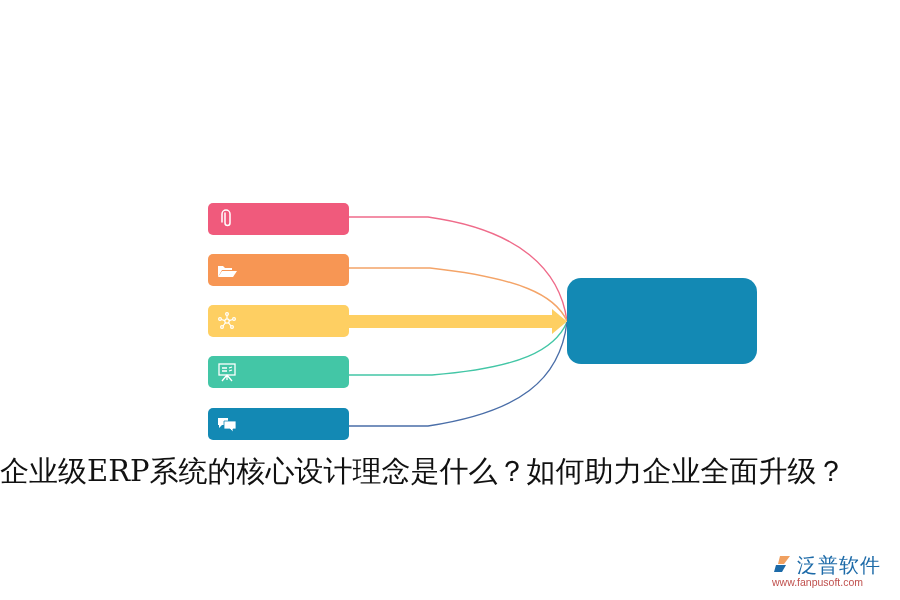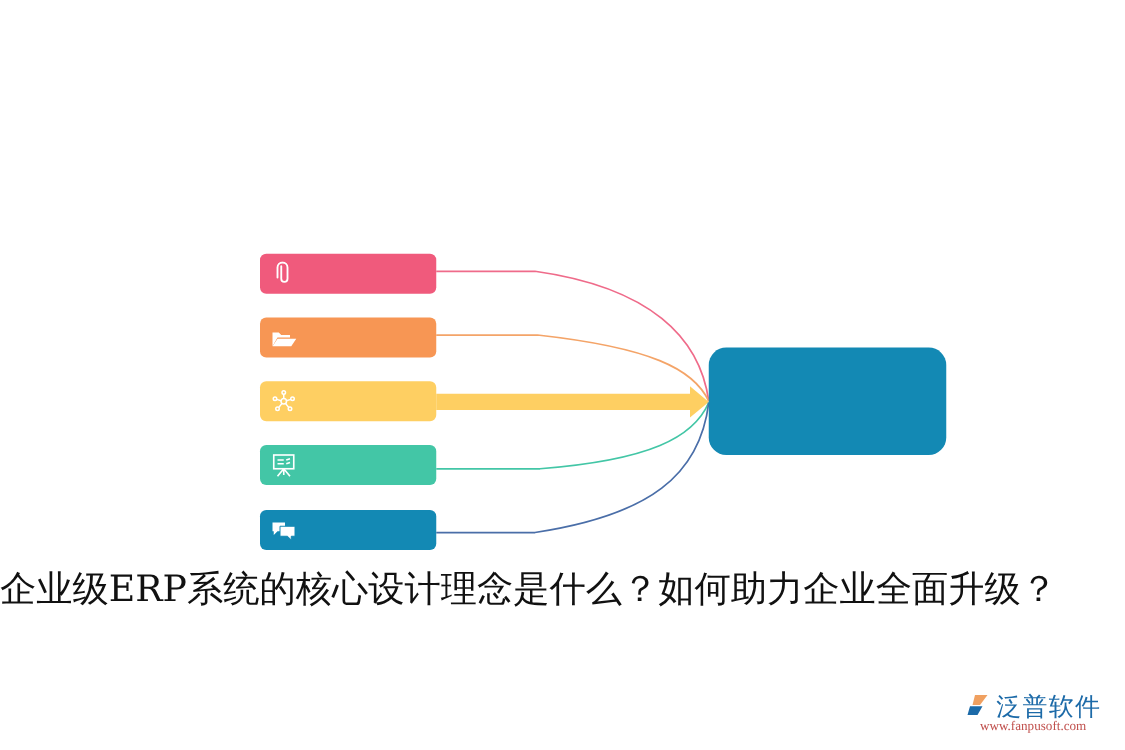--- a/index.html
+++ b/index.html
@@ -4,21 +4,21 @@
 <style>
   html, body { margin:0; padding:0; }
   body { width:900px; height:600px; background:#ffffff; position:relative; overflow:hidden; font-family:"DejaVu Serif", serif; }
   .node { position:absolute; left:208px; width:141px; height:32px; border-radius:5px; }
   .node .ic { position:absolute; left:8px; top:6px; width:22px; height:20px; }
   svg.links { position:absolute; left:0; top:0; }
   .hub { position:absolute; left:567px; top:278px; width:190px; height:86px; border-radius:14px; }
   .title { position:absolute; left:0; top:452px; width:760px; text-align:center; font-size:29px; color:#111; letter-spacing:0px; white-space:nowrap; }
   .logo { position:absolute; left:770px; top:552px; width:130px; height:40px;text-align:right; }
   .logo .brand { position:absolute; left:27px; top:0; font-family:"DejaVu Sans", sans-serif; font-size:20px; color:#1c6aa8; letter-spacing:1px; }
-  .logo .url { position:absolute; left:14px; top:24px; font-family:Liberation Serif, serif; font-size:10.5px; color:#c0504d; }
+  .logo .url { position:absolute; left:2px; top:24px; font-family:Liberation Sans, sans-serif; font-size:10.5px; color:#c0504d; }
   .logo .mark { position:absolute; left:2px; top:2px; width:22px; height:20px; }
 </style>
 </head>
 <body>
 
 <svg class="links" width="900" height="600">
   <path d="M349,217 L428,217 C520,230 560,270 567,321" fill="none" stroke="#ef6b8a" stroke-width="1.4"></path>
   <path d="M349,268 L430,268 C520,278 555,295 567,321" fill="none" stroke="#f4a468" stroke-width="1.4"></path>
   <rect x="349" y="315" width="205" height="13" fill="#fecf62"></rect>
   <polygon points="552,309 567,321.5 552,334" fill="#fecf62"></polygon>

